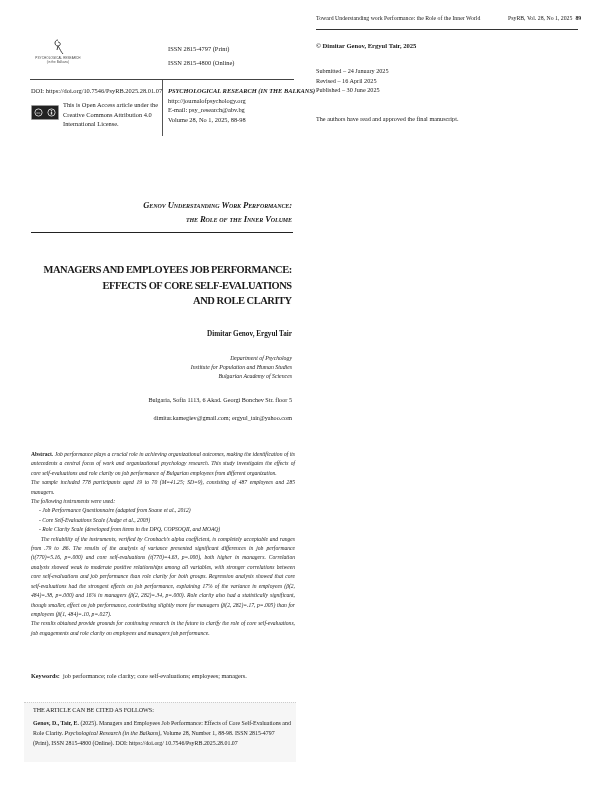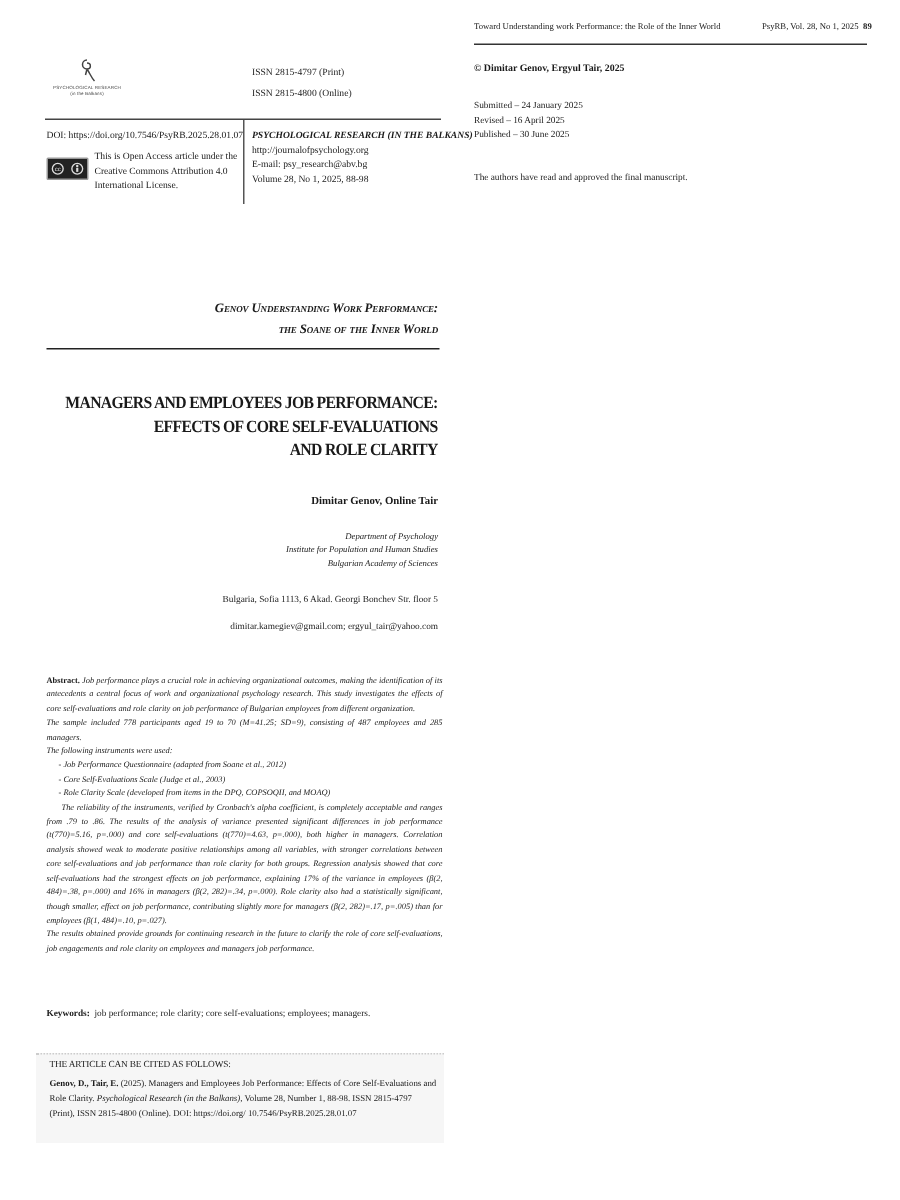--- a/index.html
+++ b/index.html
@@ -89,31 +89,31 @@
 
 <div class="abs journal sm">
   <div class="jt">PSYCHOLOGICAL RESEARCH (IN THE BALKANS)</div>
   <div>http://journalofpsychology.org</div>
   <div>E-mail: psy_research@abv.bg</div>
   <div>Volume 28, No 1, 2025, 88-98</div>
 </div>
 
 <div class="abs series-title">
   <div>Genov Understanding Work Performance:</div>
-  <div>the Soane of the Inner World</div>
+  <div>the Role of the Inner Volume</div>
 </div>
 <div class="abs series-rule"></div>
 
 <div class="abs title">
   <div>MANAGERS AND EMPLOYEES JOB PERFORMANCE:</div>
   <div>EFFECTS OF CORE SELF-EVALUATIONS</div>
   <div>AND ROLE CLARITY</div>
 </div>
 
-<div class="abs authors">Dimitar Genov, Online Tair</div>
+<div class="abs authors">Dimitar Genov, Ergyul Tair</div>
 
 <div class="abs affil">
   <div>Department of Psychology</div>
   <div>Institute for Population and Human Studies</div>
   <div>Bulgarian Academy of Sciences</div>
 </div>
 
 <div class="abs address">Bulgaria, Sofia 1113, 6 Akad. Georgi Bonchev Str. floor 5</div>
 <div class="abs email">dimitar.kamegiev@gmail.com; ergyul_tair@yahoo.com</div>
 

